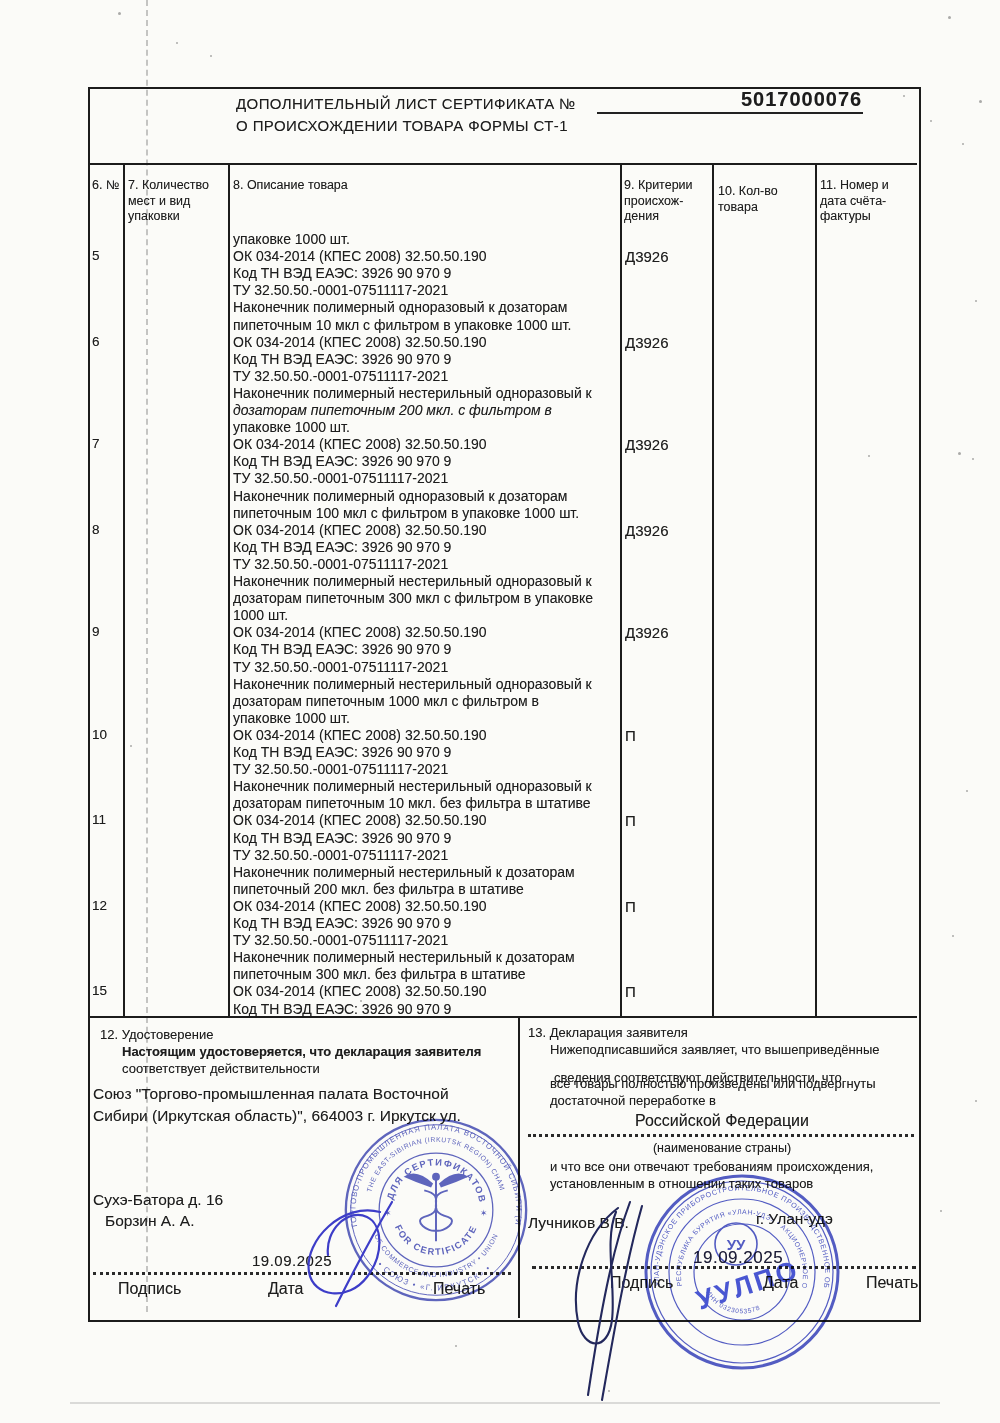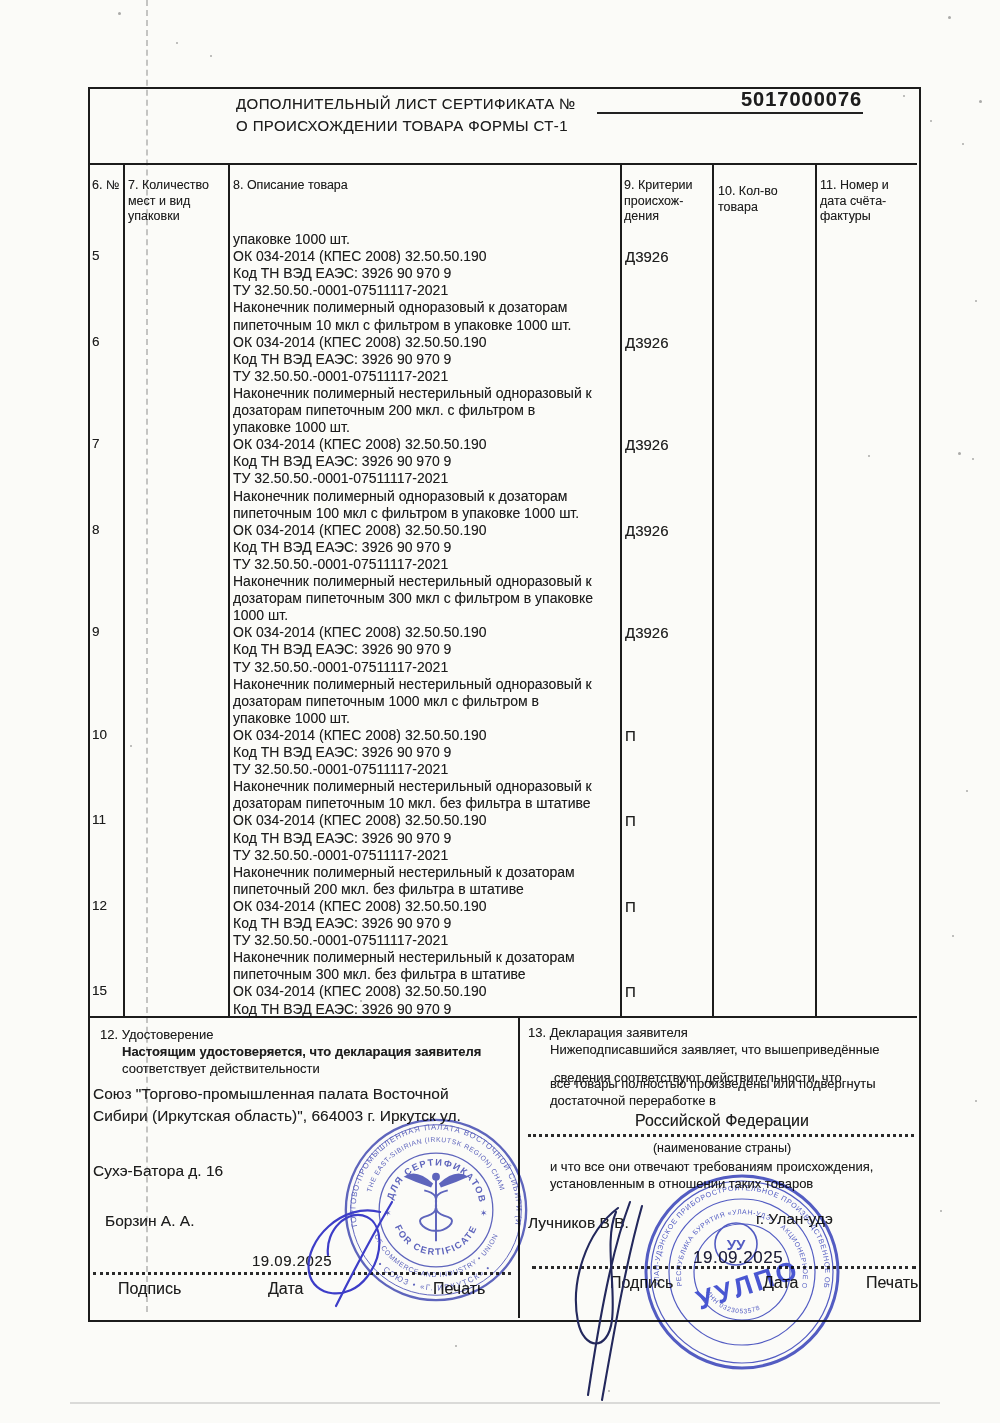--- a/index.html
+++ b/index.html
@@ -89,21 +89,21 @@
     <div class="bline" style="top: 0px;">упаковке 1000 шт.</div>
     <div class="bline" style="top: 17.1px;">ОК 034-2014 (КПЕС 2008)  32.50.50.190</div>
     <div class="bline" style="top: 34.2px;">Код ТН ВЭД  ЕАЭС: 3926 90 970 9</div>
     <div class="bline" style="top: 51.3px;">ТУ 32.50.50.-0001-07511117-2021</div>
     <div class="bline" style="top: 68.4px;">Наконечник полимерный одноразовый к дозаторам</div>
     <div class="bline" style="top: 85.5px;">пипеточным 10 мкл   с фильтром в упаковке 1000 шт.</div>
     <div class="bline" style="top: 102.6px;">ОК 034-2014 (КПЕС 2008)  32.50.50.190</div>
     <div class="bline" style="top: 119.7px;">Код ТН ВЭД  ЕАЭС: 3926 90 970 9</div>
     <div class="bline" style="top: 136.8px;">ТУ 32.50.50.-0001-07511117-2021</div>
     <div class="bline" style="top: 153.9px;">Наконечник полимерный нестерильный одноразовый к</div>
-    <div class="bline" style="top: 171px;">дозаторам пипеточным 200 мкл. с фильтром в</div>
+    <div class="bline" style="top: 171px; font-style: italic;">дозаторам пипеточным 200 мкл. с фильтром в</div>
     <div class="bline" style="top: 188.1px;">упаковке 1000 шт.</div>
     <div class="bline" style="top: 205.2px;">ОК 034-2014 (КПЕС 2008)  32.50.50.190</div>
     <div class="bline" style="top: 222.3px;">Код ТН ВЭД  ЕАЭС: 3926 90 970 9</div>
     <div class="bline" style="top: 239.4px;">ТУ 32.50.50.-0001-07511117-2021</div>
     <div class="bline" style="top: 256.5px;">Наконечник полимерный одноразовый к дозаторам</div>
     <div class="bline" style="top: 273.6px;">пипеточным 100 мкл с фильтром в упаковке 1000 шт.</div>
     <div class="bline" style="top: 290.7px;">ОК 034-2014 (КПЕС 2008)  32.50.50.190</div>
     <div class="bline" style="top: 307.8px;">Код ТН ВЭД  ЕАЭС: 3926 90 970 9</div>
     <div class="bline" style="top: 324.9px;">ТУ 32.50.50.-0001-07511117-2021</div>
     <div class="bline" style="top: 342px;">Наконечник полимерный нестерильный одноразовый к</div>
@@ -143,21 +143,21 @@
     <div class="crit" style="top: 581.4px;">П</div>
     <div class="crit" style="top: 666.9px;">П</div>
     <div class="crit" style="top: 752.4px;">П</div>
   </div>
 
 <div class="abs txt small" style="left:100px;top:1026px;">12. Удостоверение</div>
 <div class="abs txt small" style="left:122px;top:1043px;font-weight:bold;">Настоящим удостоверяется, что декларация заявителя</div>
 <div class="abs txt small" style="left:122px;top:1060px;">соответствует действительности</div>
 <div class="abs txt issuer" style="left:93px;top:1083px;">Союз "Торгово-промышленная палата Восточной</div>
 <div class="abs txt issuer" style="left:93px;top:1105px;">Сибири (Иркутская область)", 664003 г. Иркутск ул.</div>
-<div class="abs txt issuer" style="left:93px;top:1160px;">Сухэ-Батора д. 16</div>
+<div class="abs txt issuer" style="left:93px;top:1189px;">Сухэ-Батора д. 16</div>
 <div class="abs txt issuer" style="left:105px;top:1210px;">Борзин А. А.</div>
 <div class="abs txt dateTxt" style="left:252px;top:1252px;">19.09.2025</div>
 <div class="abs dots" style="left:93px;top:1272px;width:418px;"></div>
 <div class="abs txt lbl" style="left:118px;top:1280px;">Подпись</div>
 <div class="abs txt lbl" style="left:268px;top:1280px;">Дата</div>
 <div class="abs txt lbl" style="left:433px;top:1280px;">Печать</div>
 
 <div class="abs txt small" style="left:528px;top:1024px;">13. Декларация заявителя</div>
 <div class="abs txt small" style="left:550px;top:1041px;">Нижеподписавшийся заявляет, что вышеприведённые</div>
 <div class="abs txt small" style="left:554px;top:1058px;margin-top:11px;">сведения соответствуют действительности, что</div>

